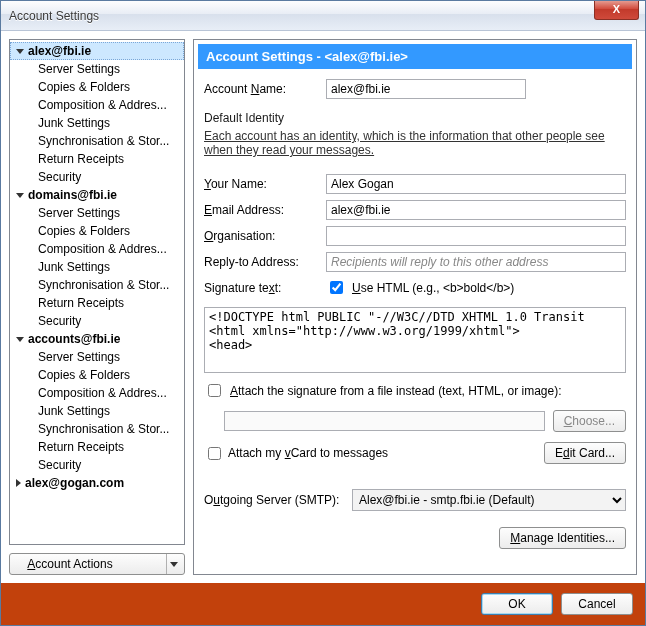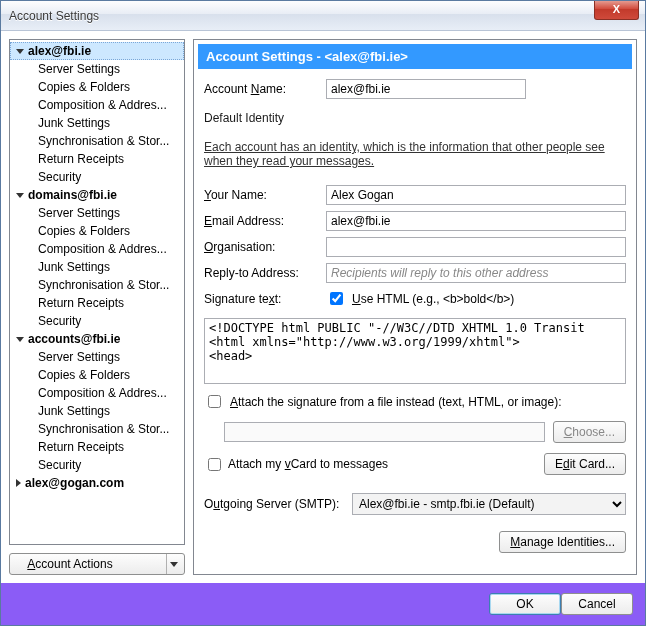--- a/index.html
+++ b/index.html
@@ -144,21 +144,21 @@
   input[type=text].field {
     flex: 1;
     border: 1px solid #abadb3;
     padding: 2px 4px;
     font: inherit;
     height: 20px;
   }
   input::placeholder { color:#888; font-style: italic; }
   .fieldset-label {
     color: #1a1a1a;
-    margin: 6px 0 15px 0;
+    margin: 6px 0 4px 0;
   }
   .hint {
     color: #333;
     margin-bottom: 17px;
     text-decoration: underline;
   }
   .sig-box {
     border: 1px solid #abadb3;
     background: #fff;
     height: 66px;
@@ -178,22 +178,22 @@
   .row-right .field { flex:1; }
   select.field {
     flex:1; border:1px solid #abadb3; background:#f3f3f3;
     font: inherit; height:22px; padding:1px 2px;
   }
   .manage-row {
     display:flex; justify-content:flex-end; margin-top:10px;
   }
   .bottom-bar {
     padding: 10px 12px;
-    display:flex; justify-content:flex-end; gap:0;
-    background:#8b5cf6;
+    display:flex; justify-content:flex-end; gap:8px;
+    background:#c2410c;
   }
   .bottom-bar .button { min-width: 72px; }
   .bottom-bar .default {
     border: 1px solid #3c7fb1;
     box-shadow: inset 0 0 0 1px #a8d8f0;
   }
   .ul { text-decoration: underline; }
 </style>
 </head>
 <body>
@@ -308,21 +308,21 @@
       </div>
 
       <div class="check-row" style="justify-content:space-between">
         <div style="display:flex; align-items:center; gap:4px">
           <input type="checkbox" style="">
           <span>Attach my <span class="ul">v</span>Card to messages</span>
         </div>
         <button class="button">E<span class="ul">d</span>it Card...</button>
       </div>
 
-      <div class="form-row" style="margin-top:12px">
+      <div class="form-row" style="margin-top:19px">
         <label style="flex:0 0 140px">O<span class="ul">u</span>tgoing Server (SMTP):</label>
         <select class="field">
           <option>Alex@fbi.ie - smtp.fbi.ie (Default)</option>
         </select>
       </div>
 
       <div class="manage-row">
         <button class="button"><span class="ul">M</span>anage Identities...</button>
       </div>
     </div>

